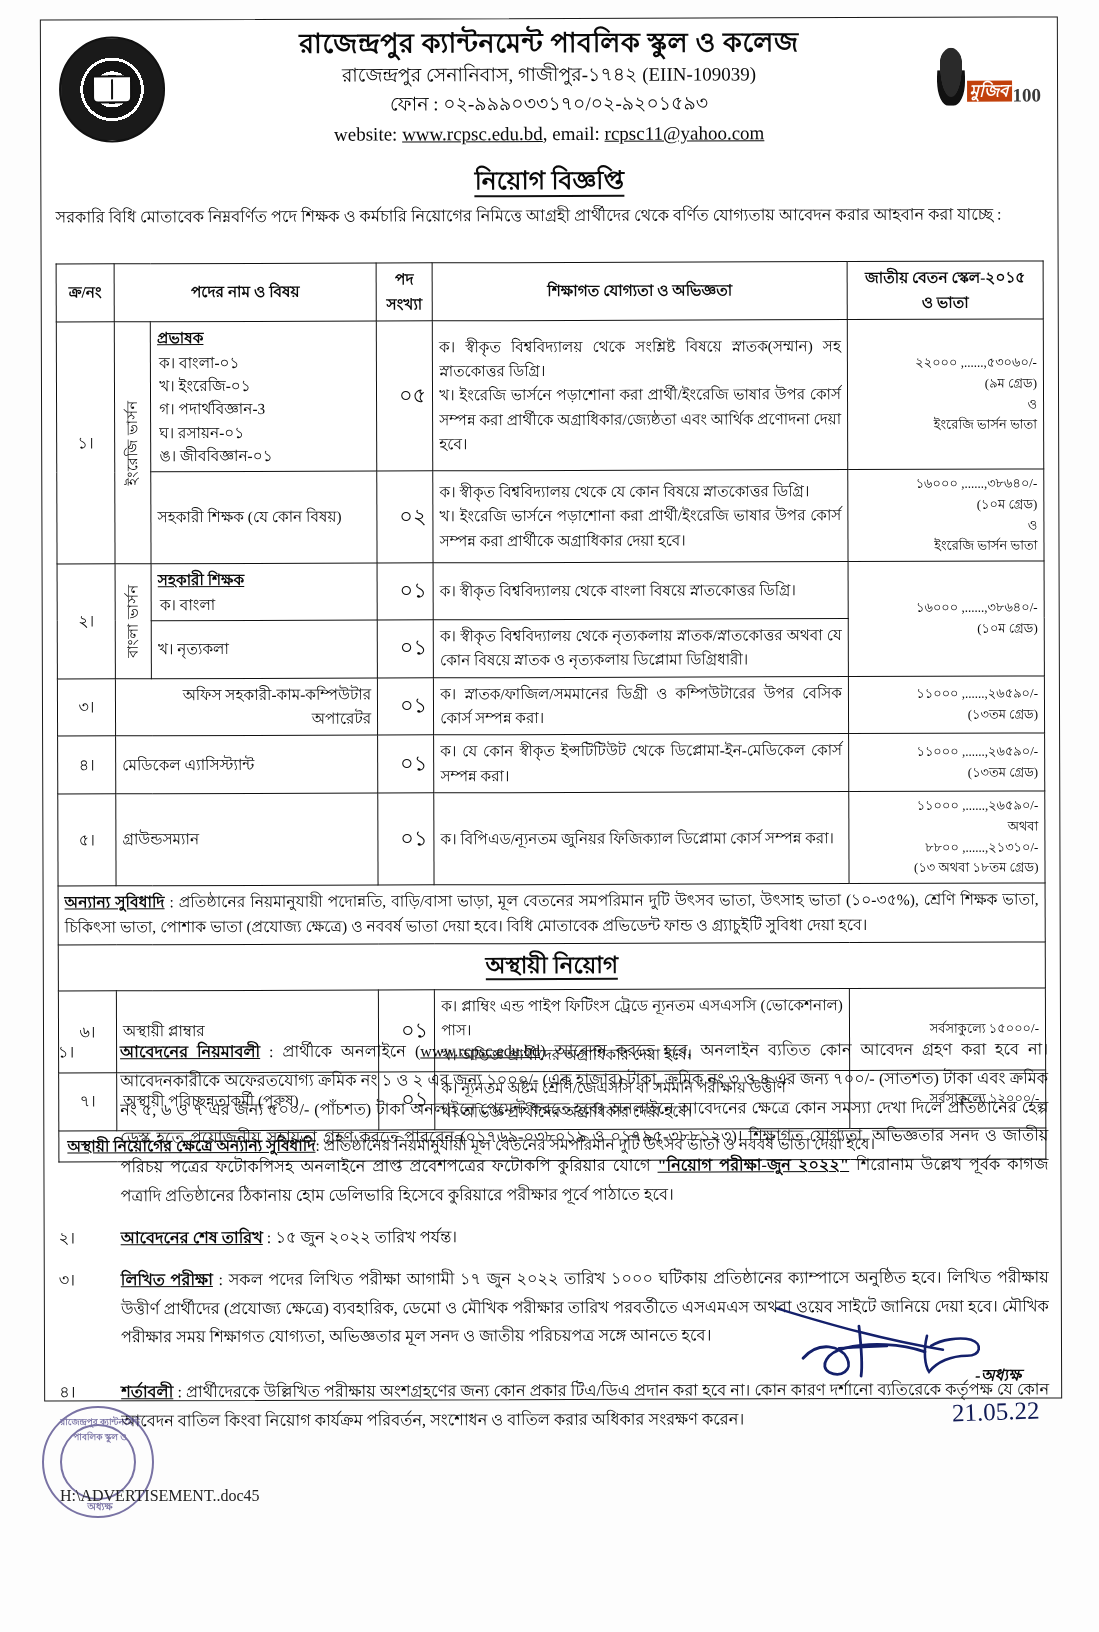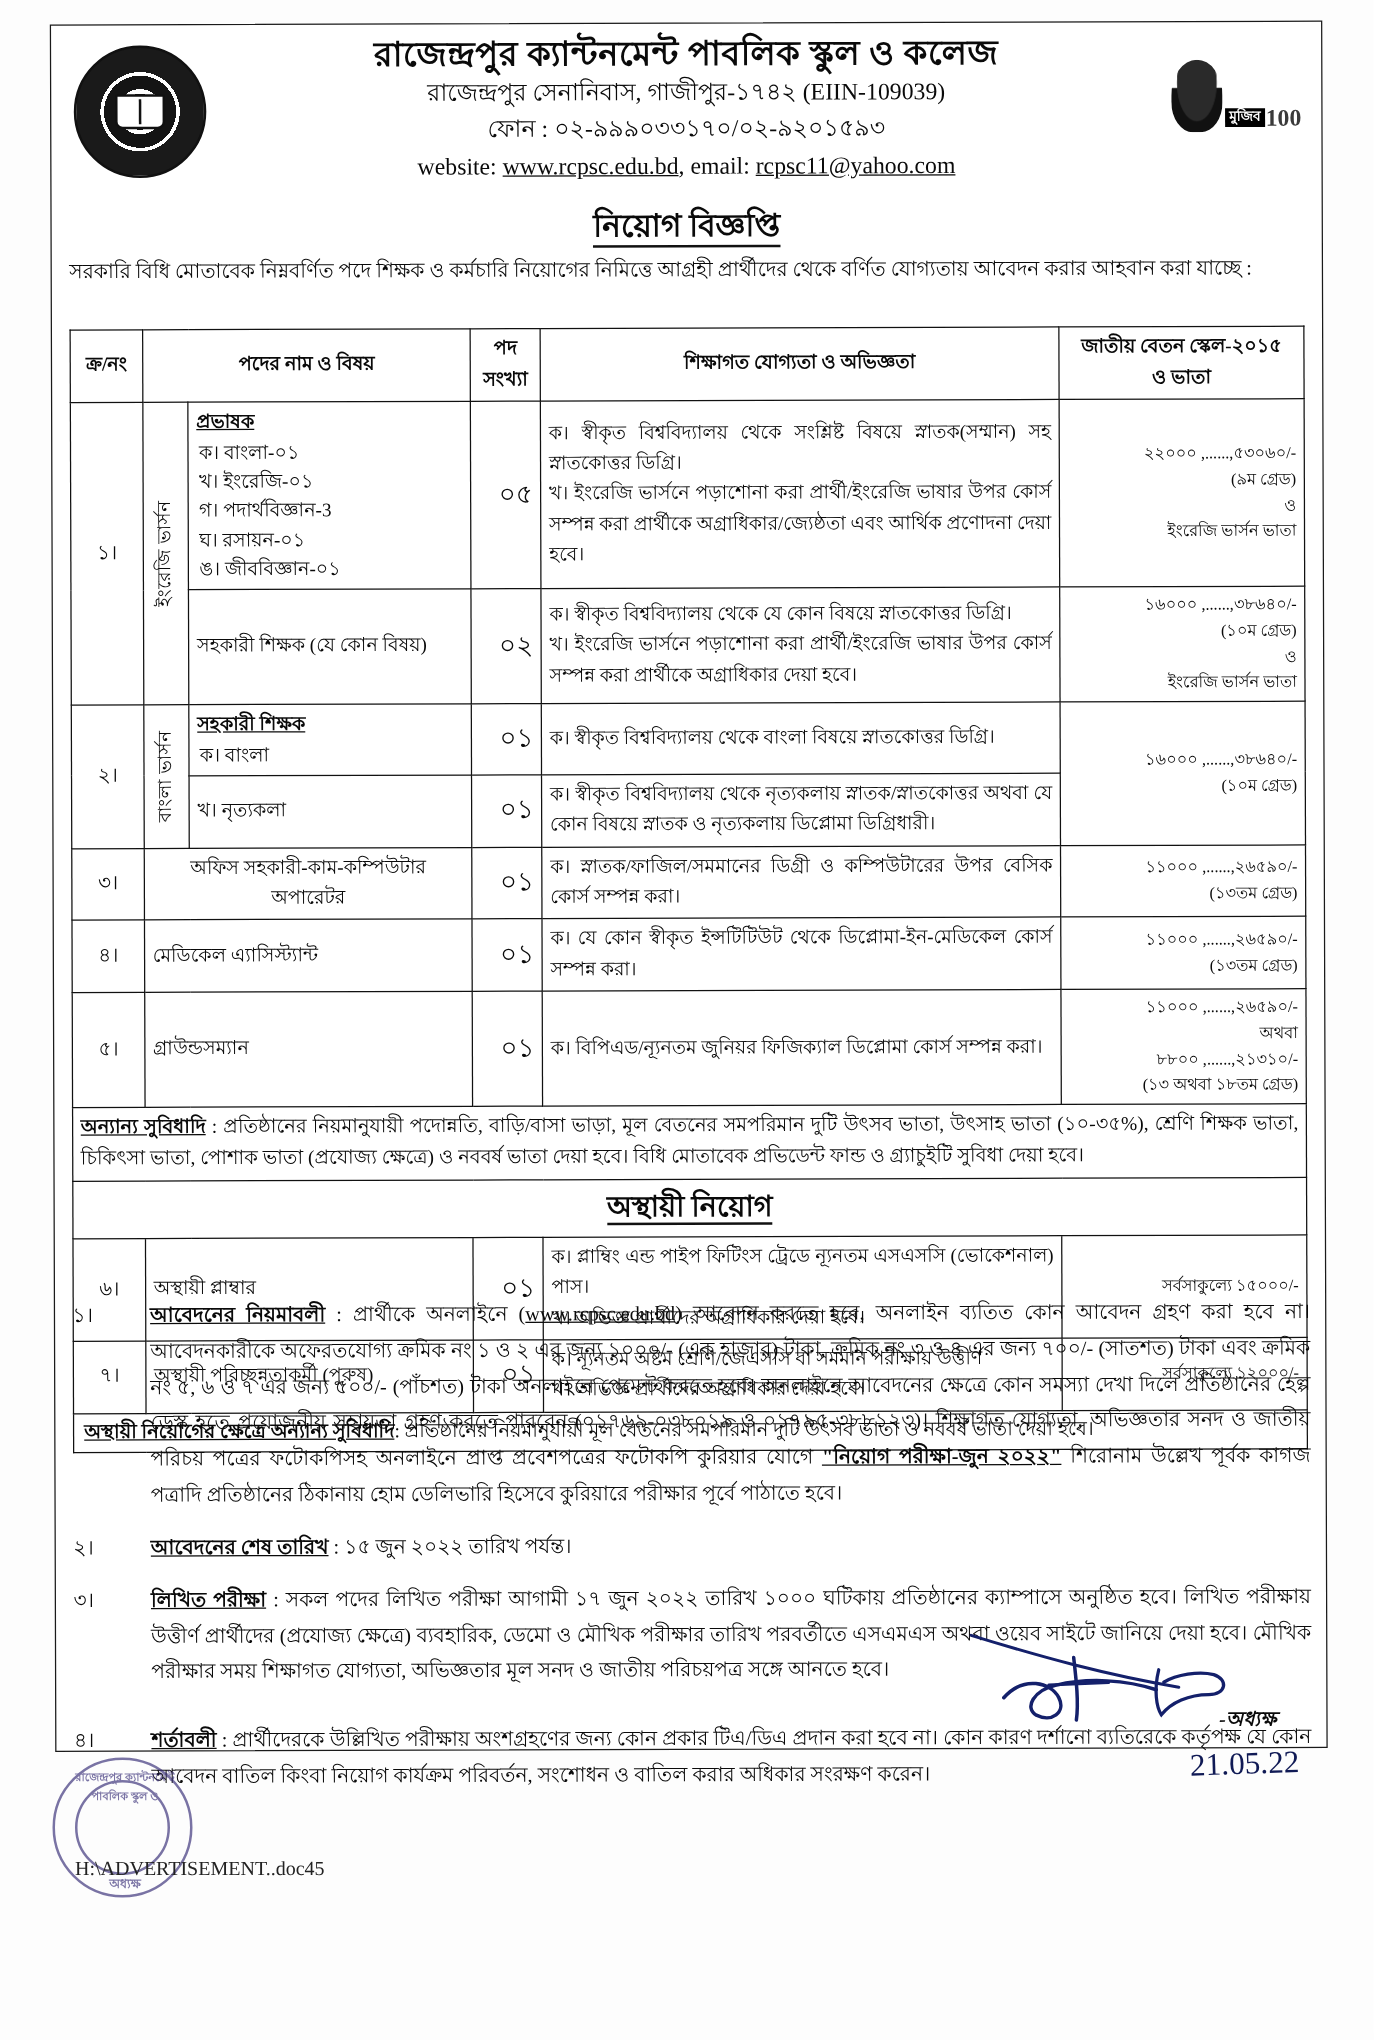--- a/index.html
+++ b/index.html
@@ -75,23 +75,24 @@
     display: flex; align-items: flex-end; justify-content: flex-end;
   }
   .mujib .face {
     width: 46px; height: 58px;
     background: radial-gradient(ellipse at 50% 32%, #2a2a2a 0 54%, transparent 56%),
                 linear-gradient(180deg, transparent 0 38%, #111 40% 100%);
     border-radius: 50% 50% 42% 42%;
     margin-right: 2px;
   }
   .mujib .mk {
-    font-size: 11px; font-weight: 700; line-height: 1.0;
-    background: #000000; color: #fff; padding: 2px 3px;
+    font-size: 17px; font-weight: 700; line-height: 1.0;
+    background: #c2410c; color: #fff; padding: 2px 3px;
     margin-bottom: 4px;
+    font-style: italic;
   }
   .mujib .hundred {
     font-size: 19px; font-weight: 700; color: #3a3a3a;
     line-height: .9; margin-bottom: 2px; margin-left: 1px;
   }
 
   .title {
     position: absolute; left:0; top: 142px; width: 100%;
     text-align: center;
     font-size: 25px; font-weight: 700;
@@ -310,21 +311,21 @@
         </tr>
 
         <tr>
           <td class="post">খ। নৃত্যকলা</td>
           <td class="num">০১</td>
           <td class="qual">ক। স্বীকৃত বিশ্ববিদ্যালয় থেকে নৃত্যকলায় স্নাতক/স্নাতকোত্তর অথবা যে কোন বিষয়ে স্নাতক ও নৃত্যকলায় ডিপ্লোমা ডিগ্রিধারী।</td>
         </tr>
 
         <tr>
           <td class="sl">৩।</td>
-          <td class="post" colspan="2" style="text-align:center">অফিস সহকারী-কাম-কম্পিউটার অপারেটর</td>
+          <td class="post" colspan="2" style="text-align:right">অফিস সহকারী-কাম-কম্পিউটার অপারেটর</td>
           <td class="num">০১</td>
           <td class="qual">ক। স্নাতক/ফাজিল/সমমানের ডিগ্রী ও কম্পিউটারের উপর বেসিক কোর্স সম্পন্ন করা।</td>
           <td class="pay">
             <div>১১০০০ ,......,২৬৫৯০/-</div>
             <div>(১৩তম গ্রেড)</div>
           </td>
         </tr>
 
         <tr>
           <td class="sl">৪।</td>

